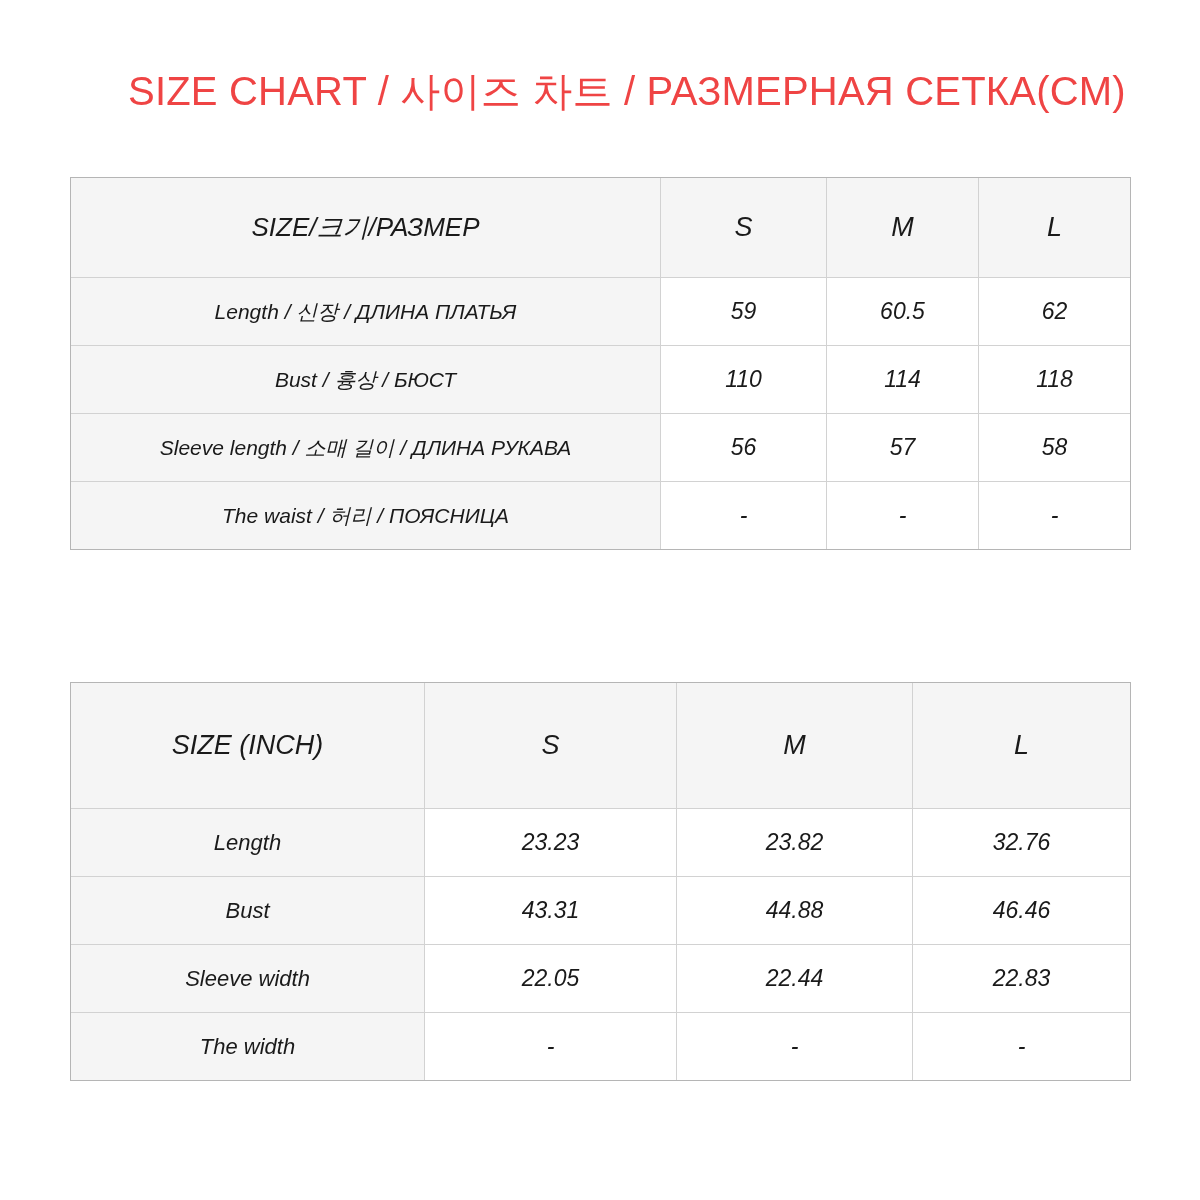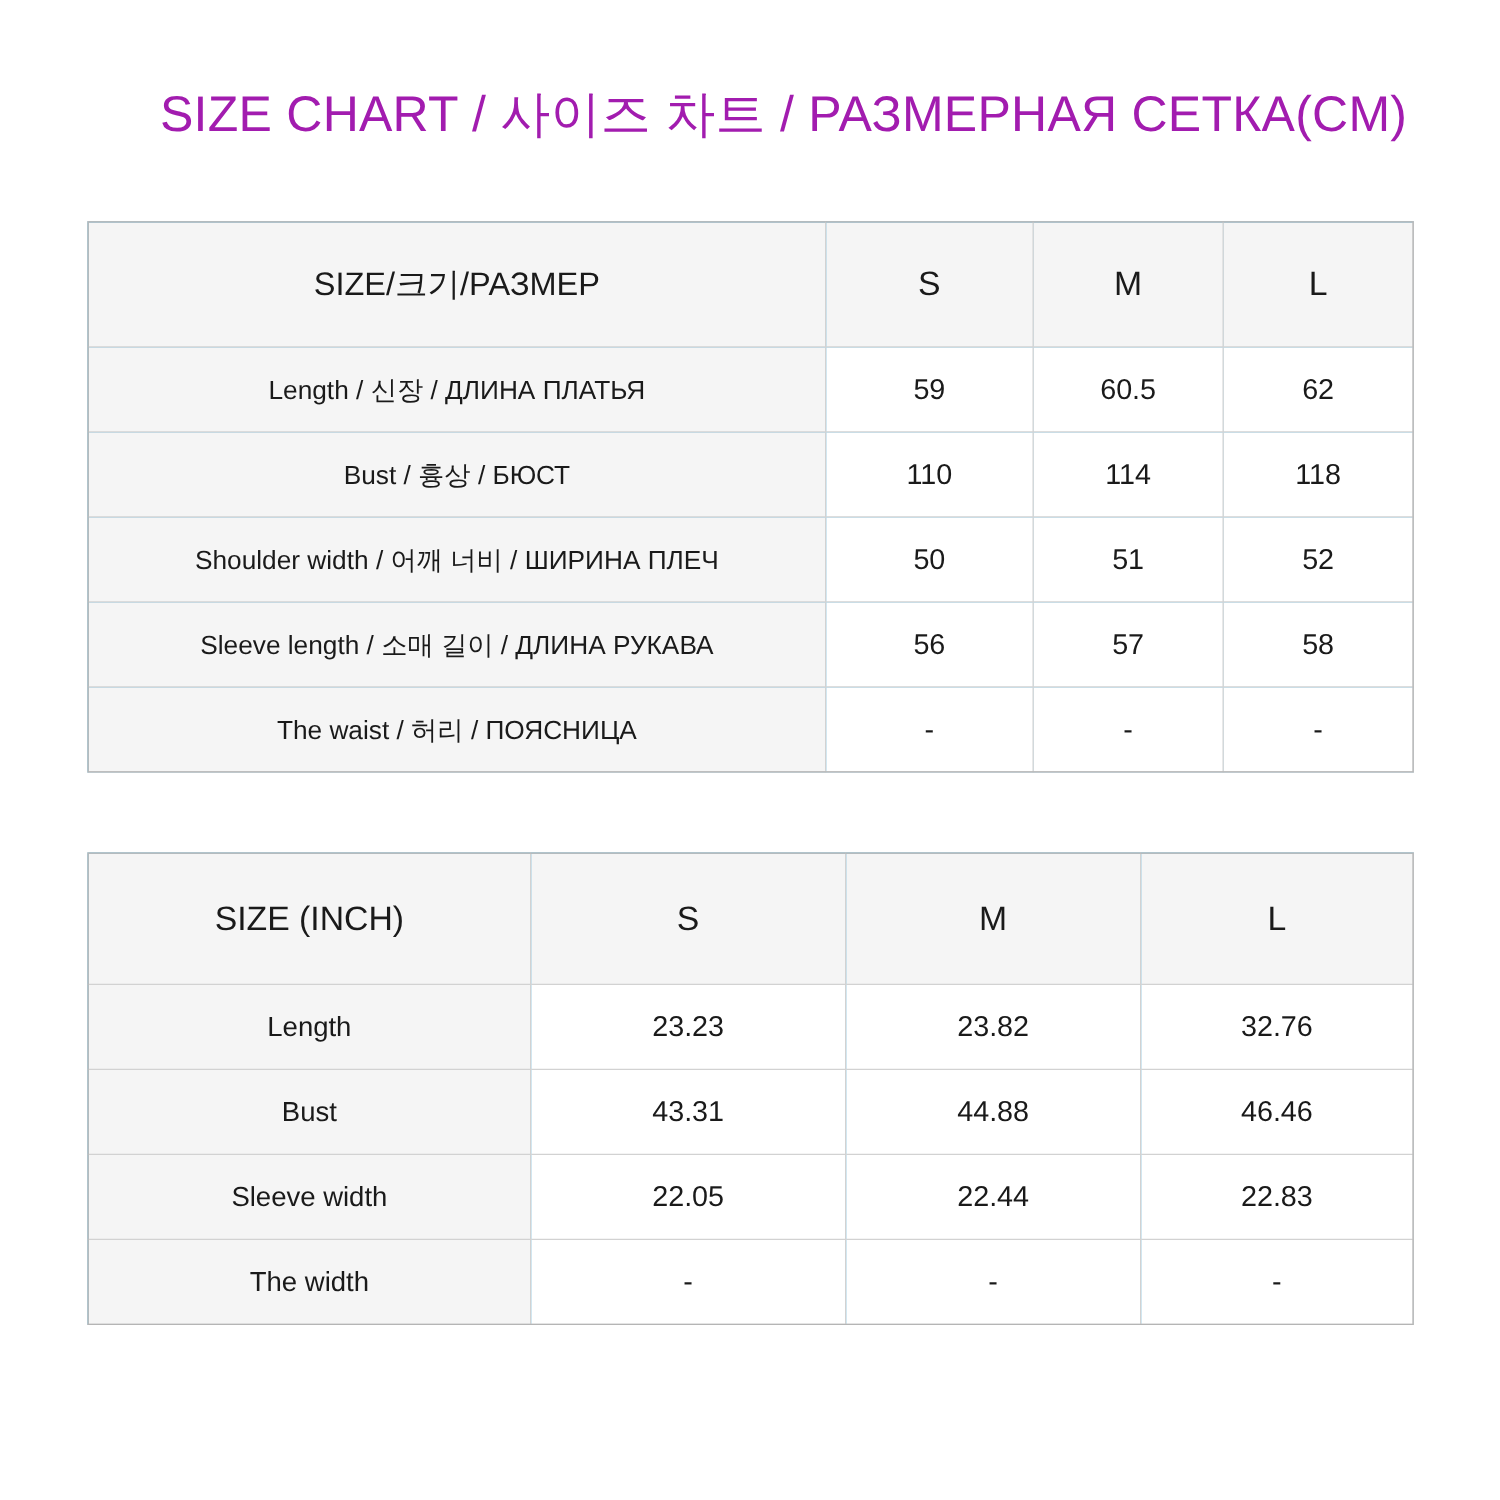--- a/index.html
+++ b/index.html
@@ -23,29 +23,30 @@
     height: 1200px;
   }
 
   .chart-title {
     position: absolute;
     left: 128px;
     top: 64px;
     font-size: 40px;
     font-weight: 400;
     letter-spacing: 0.2px;
-    color: #a21caf;
+    color: #ef4444;
     white-space: nowrap;
   }
 
   table.size-table {
     position: absolute;
     border-collapse: collapse;
     table-layout: fixed;
-    background: #0ea5e9;
+    background: #e5e5e5;
+    font-style: italic;
   }
 
   table.size-table td,
   table.size-table th {
     border: 1px solid #d2d2d2;
     padding: 0;
     background: #ffffff;
     font-weight: 400;
     color: #1a1a1a;
     vertical-align: middle;
@@ -97,21 +98,21 @@
   #table-cm col.c-s { width: 166px; }
   #table-cm col.c-m { width: 152px; }
   #table-cm col.c-l { width: 152px; }
 
   
   #table-inch {
     left: 70px;
     top: 682px;
     width: 1060px;
   }
-  #table-inch .r-head { height: 105px; }
+  #table-inch .r-head { height: 126px; }
   #table-inch .r-data { height: 68px; }
   #table-inch col.c-label { width: 354px; }
   #table-inch col.c-s { width: 252px; }
   #table-inch col.c-m { width: 236px; }
   #table-inch col.c-l { width: 218px; }
 
   #table-inch .label-cell {
     font-size: 22px;
     padding: 0;
   }
@@ -149,26 +150,20 @@
         <td class="val-cell">60.5</td>
         <td class="val-cell">62</td>
       </tr>
       <tr class="r-data">
         <td class="label-cell">Bust  / 흉상  / БЮСТ</td>
         <td class="val-cell">110</td>
         <td class="val-cell">114</td>
         <td class="val-cell">118</td>
       </tr>
       <tr class="r-data">
-        <td class="label-cell">Shoulder width  / 어깨 너비  / ШИРИНА ПЛЕЧ</td>
-        <td class="val-cell">50</td>
-        <td class="val-cell">51</td>
-        <td class="val-cell">52</td>
-      </tr>
-      <tr class="r-data">
         <td class="label-cell">Sleeve length / 소매 길이  / ДЛИНА РУКАВА</td>
         <td class="val-cell">56</td>
         <td class="val-cell">57</td>
         <td class="val-cell">58</td>
       </tr>
       <tr class="r-data">
         <td class="label-cell">The waist  / 허리  / ПОЯСНИЦА</td>
         <td class="val-cell">-</td>
         <td class="val-cell">-</td>
         <td class="val-cell">-</td>

